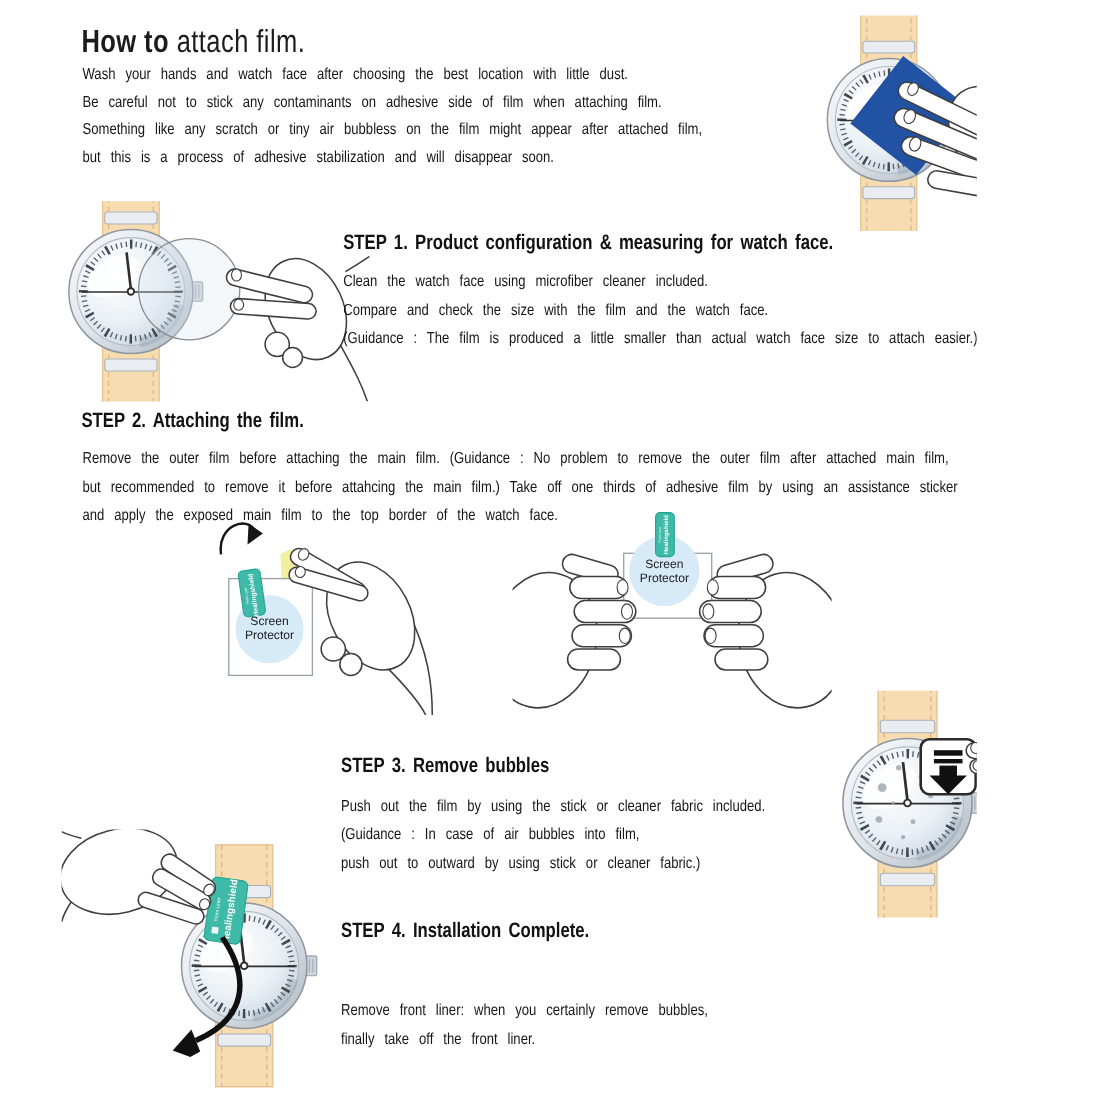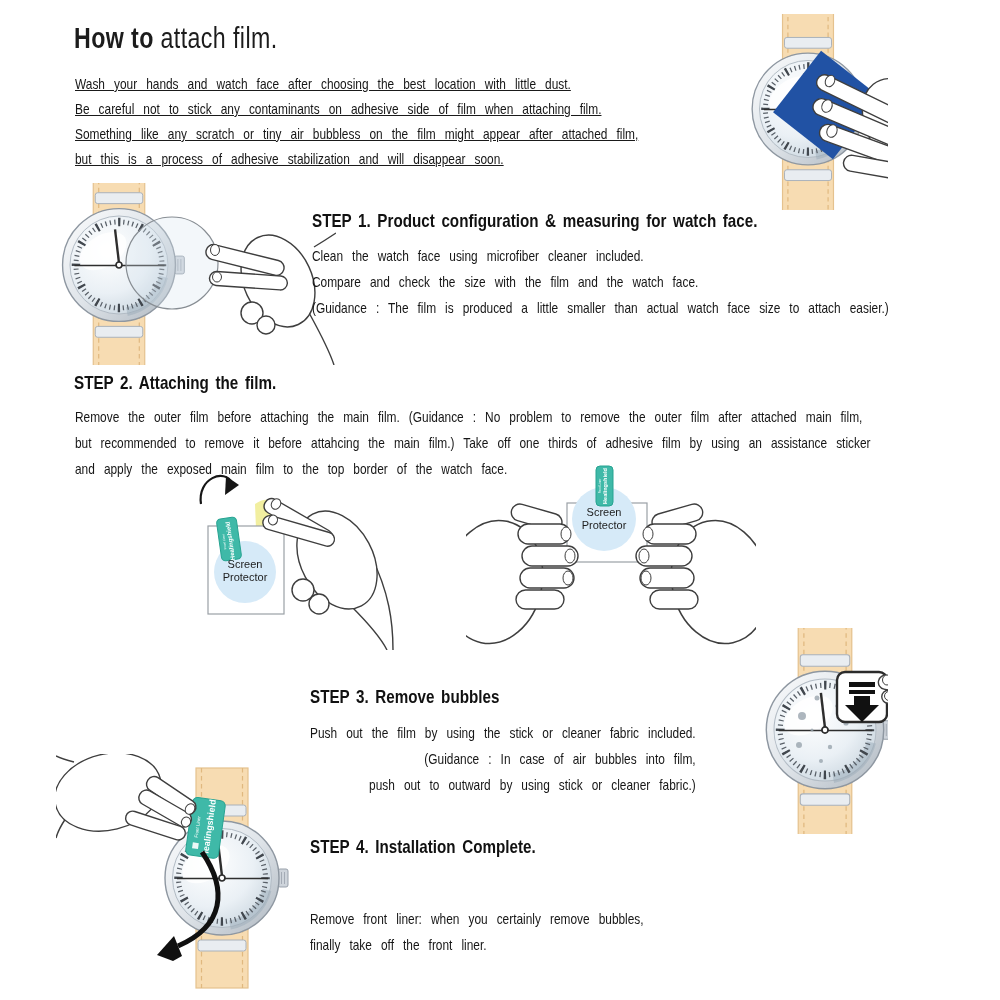--- a/index.html
+++ b/index.html
@@ -74,21 +74,21 @@
       <ellipse cx="104" cy="104" rx="5" ry="7" fill="#fff" stroke="#3e3e3e" stroke-width="1"></ellipse>
       <ellipse cx="102" cy="126" rx="5" ry="7" fill="#fff" stroke="#3e3e3e" stroke-width="1"></ellipse>
     </g>
   </defs>
 </svg>
 
 <div class="page">
 
   <h1 class="title abs" style="left:74px;top:22px;"><span class="t-bold">How to</span><span> attach film.</span></h1>
 
-  <div class="textblock abs" style="left:75px;top:72px;text-decoration:underline;">
+  <div class="textblock abs" style="left:75px;top:56px;">
     <div class="line">Wash your hands and watch face after choosing the best location with little dust.</div>
     <div class="line">Be careful not to stick any contaminants on adhesive side of film when attaching film.</div>
     <div class="line">Something like any scratch or tiny air bubbless on the film might appear after attached film,</div>
     <div class="line">but this is a process of adhesive stabilization and will disappear soon.</div>
   </div>
 
   <div class="illu" style="left:733px;top:14px;width:245px;height:196px;">
     <svg viewBox="0 0 245 196">
       <g>
         <use href="#watchBase" transform="translate(75,95) scale(0.98)"></use>
@@ -196,21 +196,21 @@
         <use href="#fistL"></use>
       </g>
       <g class="hand">
         <use href="#fistL" transform="translate(282,0) scale(-1,1)"></use>
       </g>
     </svg>
   </div>
 
   <div class="abs">
     <h2 class="step-h abs" style="left:310px;top:686px;">STEP 3.  Remove bubbles</h2>
-    <div class="textblock body26 abs" style="left:310px;top:720px;text-align:right;">
+    <div class="textblock body26 abs" style="left:310px;top:720px;">
       <div class="line">Push out the film by using the stick or cleaner fabric included.</div>
       <div class="line">(Guidance : In case of air bubbles into film,</div>
       <div class="line">push out to outward by using stick or cleaner fabric.)</div>
     </div>
   </div>
 
   <div class="illu" style="left:742px;top:628px;width:256px;height:206px;">
     <svg viewBox="0 0 256 206">
       <g>
         <use href="#watchBase" transform="translate(83,102) scale(1.03)"></use>

